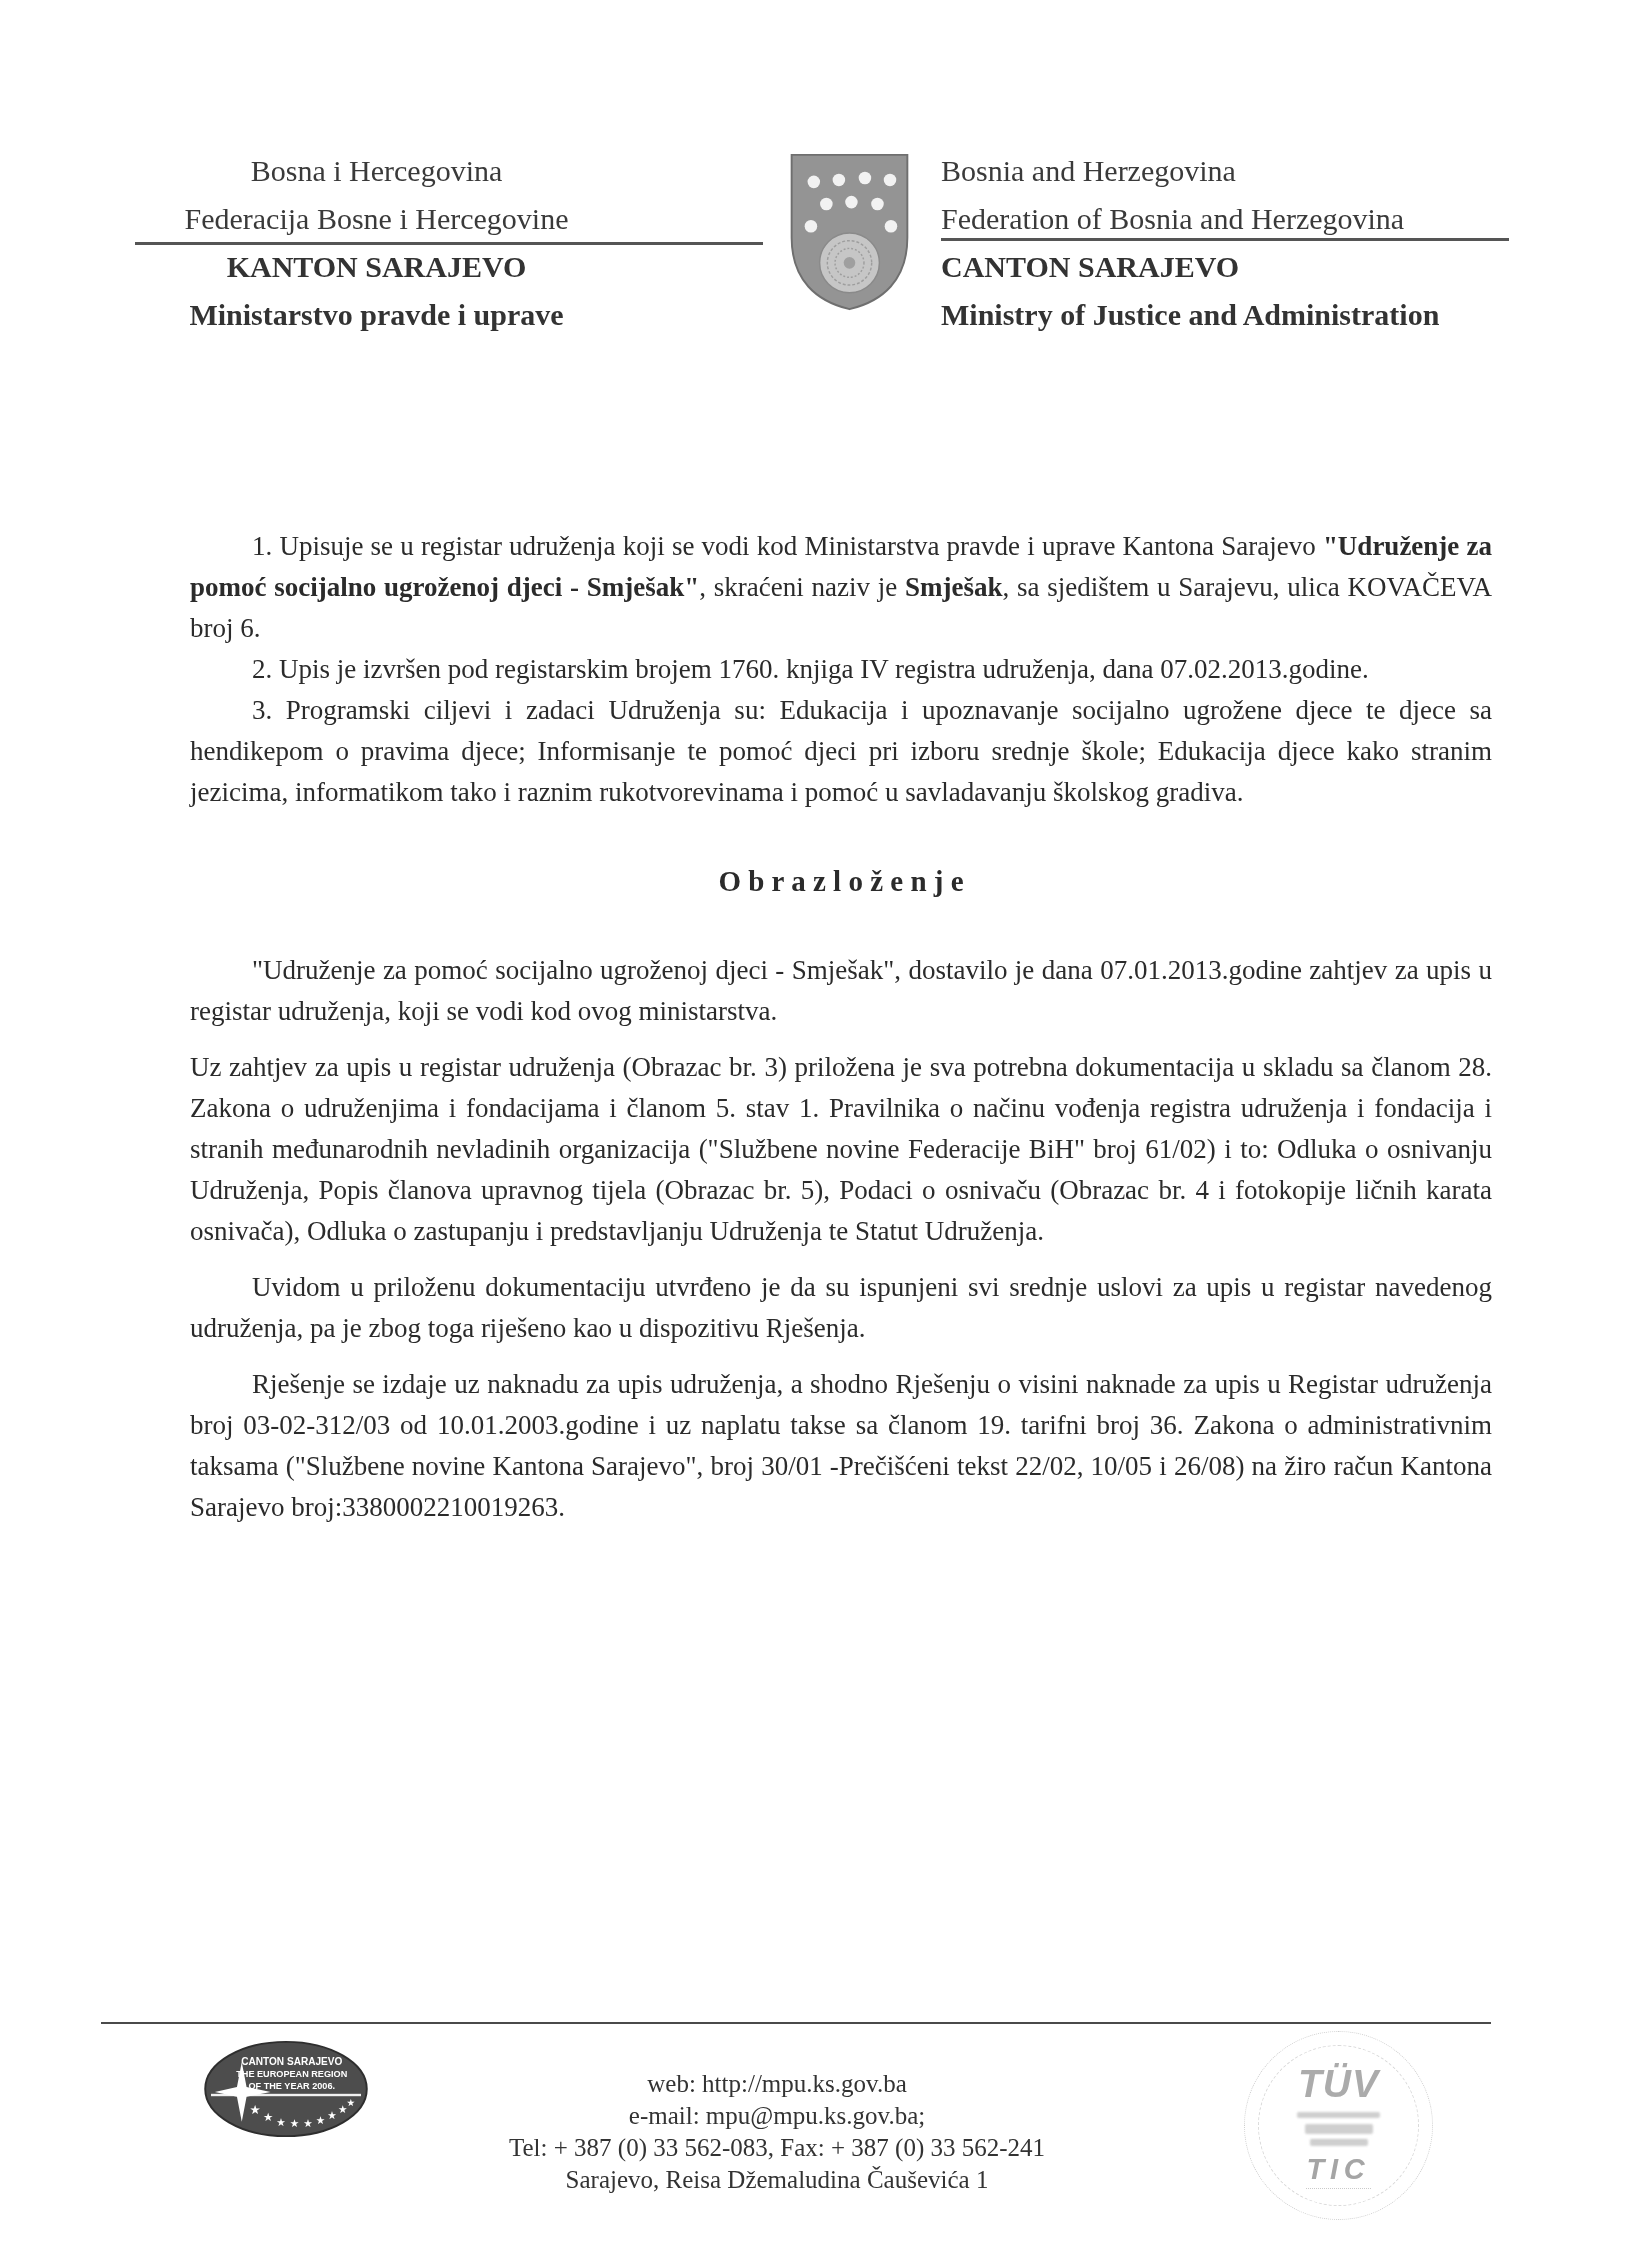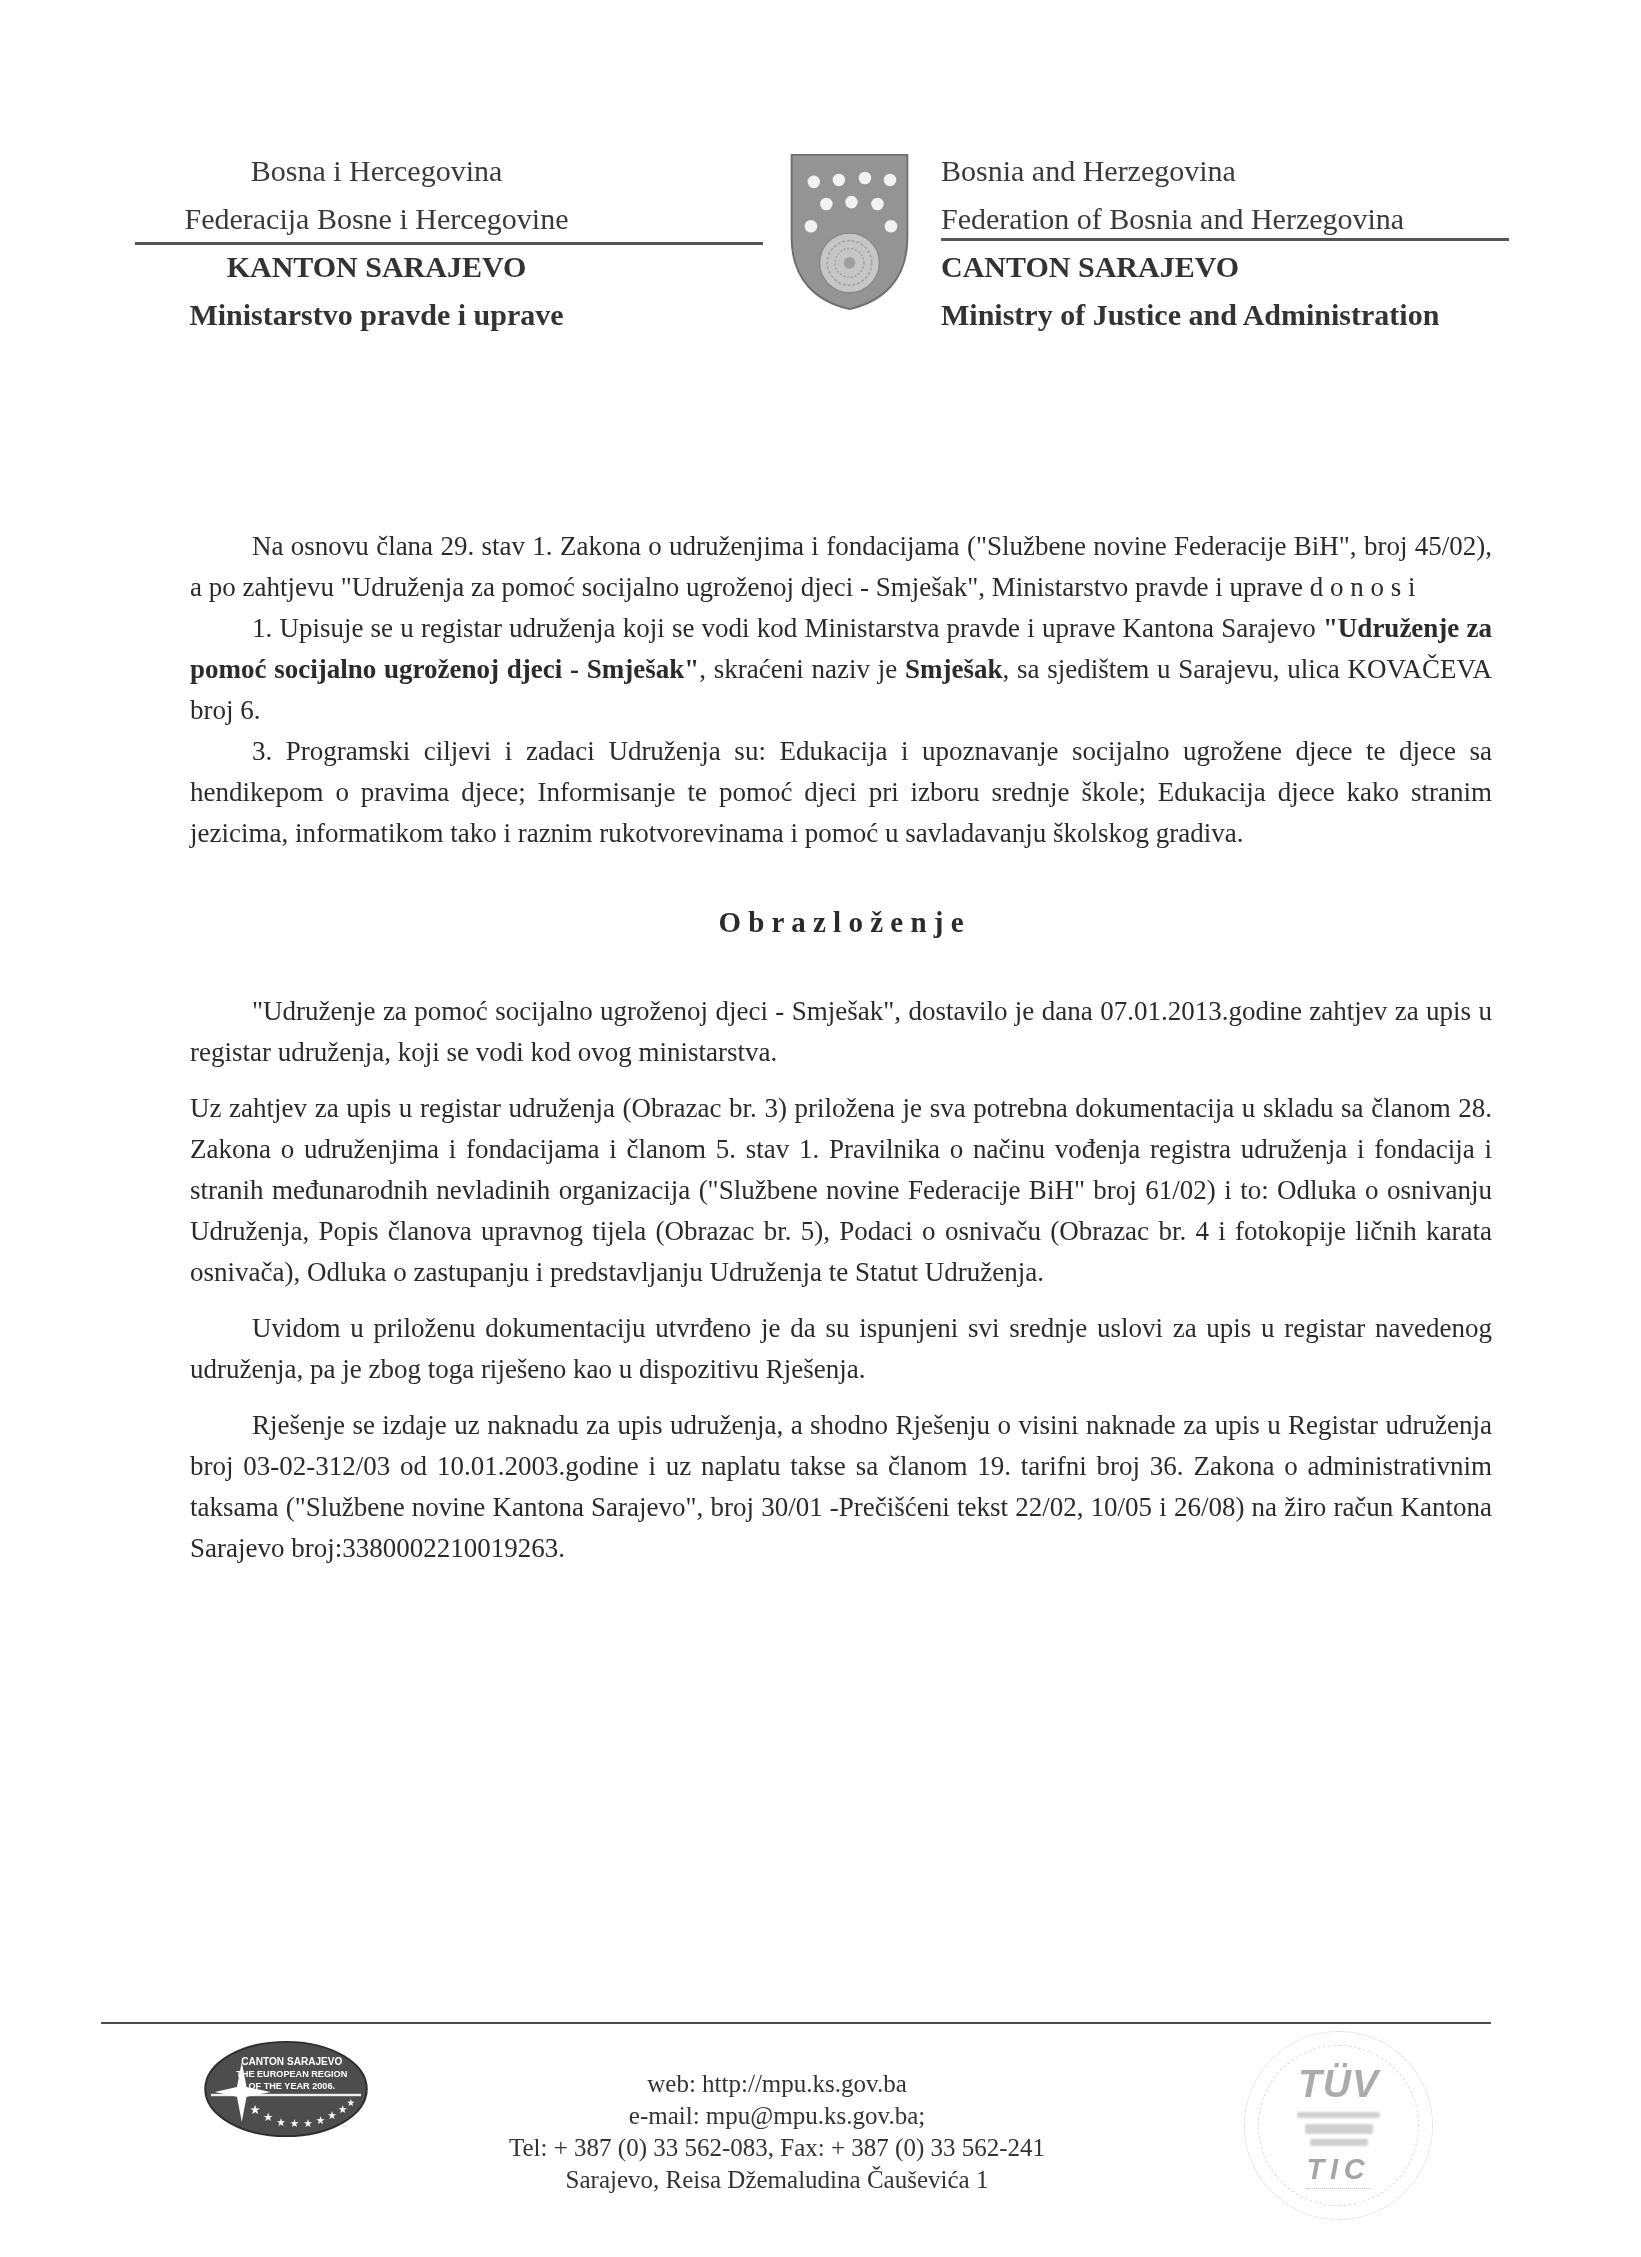--- a/index.html
+++ b/index.html
@@ -87,25 +87,25 @@
     </g>
     <circle cx="70" cy="118" r="31" fill="#c6c6c6" stroke="#8a8a8a" stroke-width="1.5"></circle>
     <circle cx="70" cy="118" r="23" fill="none" stroke="#9e9e9e" stroke-width="1.5" stroke-dasharray="3 2"></circle>
     <circle cx="70" cy="118" r="15" fill="none" stroke="#9e9e9e" stroke-width="1.5" stroke-dasharray="2 2"></circle>
     <circle cx="70" cy="118" r="6" fill="#8f8f8f" opacity=".7"></circle>
   </svg>
 
 
   <div class="body">
 
-    <p class="ind">Na osnovu člana 29. stav 1. Zakona o udruženjima i fondacijama ("Službene novine Federacije BiH", broj 45/02), a po zahtjevu "Udruženja za pomoć socijalno ugroženoj djeci - Smješak", Ministarstvo pravde i uprave d o n o s i</p>
 
 
     <p class="ind"><span>1. Upisuje se u registar udruženja koji se vodi kod Ministarstva pravde i uprave Kantona Sarajevo </span><span class="b">"Udruženje za pomoć socijalno ugroženoj djeci - Smješak"</span><span>, skraćeni naziv je </span><span class="b">Smješak</span><span>, sa sjedištem u Sarajevu, ulica KOVAČEVA broj 6.</span></p>
 
+    <p class="ind">2. Upis je izvršen pod registarskim brojem 1760. knjiga IV registra udruženja, dana 07.02.2013.godine.</p>
 
     <p class="ind">3. Programski ciljevi i zadaci Udruženja su: Edukacija i upoznavanje socijalno ugrožene djece te djece sa hendikepom o pravima djece; Informisanje te pomoć djeci pri izboru srednje škole; Edukacija djece kako stranim jezicima, informatikom tako i raznim rukotvorevinama i pomoć u savladavanju školskog gradiva.</p>
 
 
     <p class="h-center h-obraz">O b r a z l o ž e n j e</p>
 
     <p class="ind">"Udruženje za pomoć socijalno ugroženoj djeci - Smješak", dostavilo je dana 07.01.2013.godine zahtjev za upis u registar udruženja, koji se vodi kod ovog ministarstva.</p>
 
     <p class="mt4">Uz zahtjev za upis u registar udruženja (Obrazac br. 3) priložena je sva potrebna dokumentacija u skladu sa članom 28. Zakona o udruženjima i fondacijama i članom 5. stav 1. Pravilnika o načinu vođenja registra udruženja i fondacija i stranih međunarodnih nevladinih organizacija ("Službene novine Federacije BiH" broj 61/02) i to: Odluka o osnivanju Udruženja, Popis članova upravnog tijela (Obrazac br. 5), Podaci o osnivaču (Obrazac br. 4 i fotokopije ličnih karata osnivača), Odluka o zastupanju i predstavljanju Udruženja te Statut Udruženja.</p>
 

